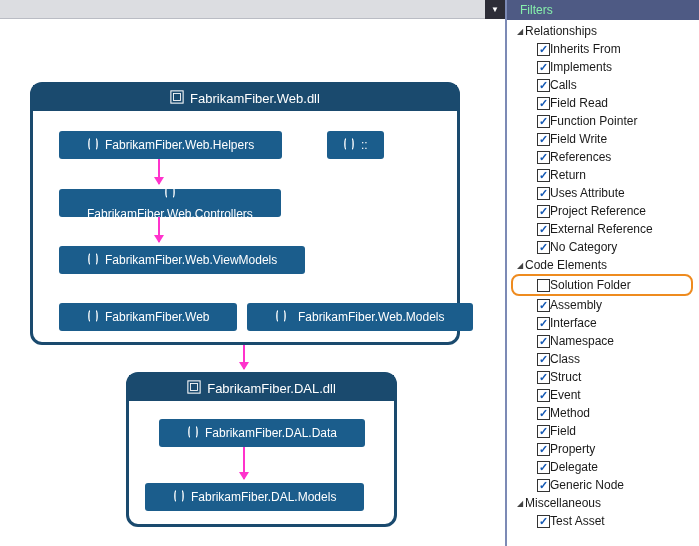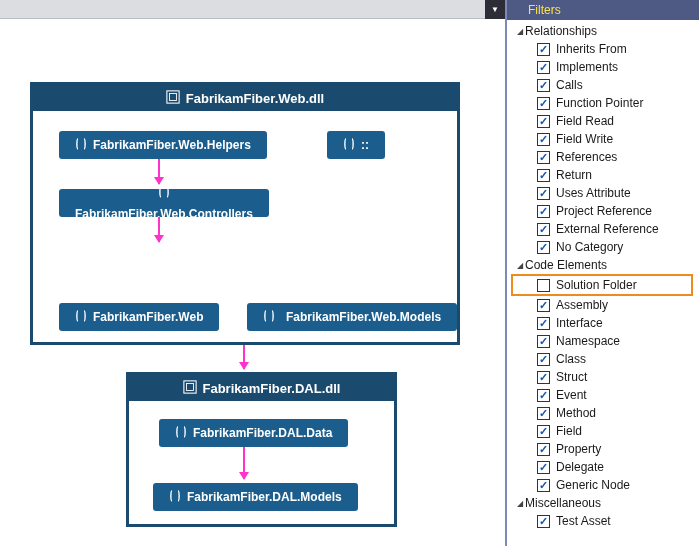--- a/index.html
+++ b/index.html
@@ -4,45 +4,45 @@
 <style>
   * { box-sizing: border-box; }
   html, body { margin: 0; padding: 0; width: 699px; height: 546px; font-family: "Segoe UI", Tahoma, sans-serif; font-size: 12px; overflow: hidden; }
   body { display: flex; background: #fff; }
   
   .canvas-wrap { flex: 1 1 auto; background: #fff; display: flex; flex-direction: column; overflow: hidden; }
   .canvas-tabbar { height: 19px; background: #dcdde1; border-bottom: 1px solid #babcc4; position: relative; }
   .canvas-tabbar .dd { position: absolute; right: 0; top: 0; width: 20px; height: 19px; background: #2d2d37; color: #fff; display: flex; align-items: center; justify-content: center; font-size: 8px; cursor: pointer; }
   .canvas { flex: 1; position: relative; background: #fff; padding: 0; }
 
-  .grp { position: absolute; border: 3px solid #1a4a6e; border-radius: 0; font-weight: bold; }
+  .grp { position: absolute; border: 3px solid #1a4a6e; border-radius: 12px; }
   .grp-head { background: #1a4a6e; color: #fff; display: flex; align-items: center; justify-content: center; gap: 6px; height: 26px; font-size: 13px; }
   .grp-head svg { width: 14px; height: 14px; }
   .grp-body { position: relative; width: 100%; height: calc(100% - 26px); }
 
-  .node { position: absolute; background: #1b5d8c; color: #fff; border-radius: 3px; display: flex; align-items: center; justify-content: center; gap: 6px; font-size: 12px; height: 28px; padding: 0 16px; white-space: nowrap; cursor: pointer; }
+  .node { position: absolute; background: #1b5d8c; color: #fff; border-radius: 3px; display: flex; align-items: center; justify-content: center; gap: 6px; font-size: 12px; height: 28px; padding: 0 28px; white-space: nowrap; cursor: pointer; }
   .node svg { width: 12px; height: 12px; flex: none; }
 
   
   .arrow { position: absolute; width: 2px; background: #ff33cc; }
   .arrow::after { content: ""; position: absolute; bottom: -1px; left: 50%; transform: translateX(-50%); border-left: 5px solid transparent; border-right: 5px solid transparent; border-top: 8px solid #ff33cc; }
 
   
   .panel { width: 194px; flex: none; border-left: 2px solid #7c8ab5; background: #fff; display: flex; flex-direction: column; overflow: hidden; }
-  .panel-head { background: #4e5a84; color: #fde047; padding: 3px 21px; font-size: 12px; line-height: 14px; }
+  .panel-head { background: #4e5a84; color: #86efac; padding: 3px 13px; font-size: 12px; line-height: 14px; }
   .panel-body { flex: 1; overflow-y: auto; padding: 2px 0 6px 4px; }
 
   .tree-row { display: flex; align-items: center; height: 18px; padding-left: 4px; cursor: default; }
   .tree-row.sec { font-size: 12px; color: #1a1a1a; }
   .tree-row .exp { width: 10px; font-size: 8px; color: #444; display: inline-block; text-align: center; }
-  .chk-row { display: flex; align-items: center; height: 18px; padding-left: 26px; gap: 6px; cursor: pointer; }
+  .chk-row { display: flex; align-items: center; height: 18px; padding-left: 26px; cursor: pointer; }
   .chk-row .cb { width: 13px; height: 13px; border: 1px solid #333; display: flex; align-items: center; justify-content: center; background: #fff; }
   .chk-row .cb.checked::after { content: "✓"; font-size: 11px; line-height: 1; color: #1458b3; font-weight: bold; }
   .chk-row .lbl { font-size: 12px; color: #1a1a1a; }
-  .chk-row.hilite { border: 2px solid #ee8b1f; border-radius: 0; height: 22px; padding-left: 24px; margin-left: 0; margin-right: 6px; }
+  .chk-row.hilite { border: 2px solid #ee8b1f; border-radius: 8px; height: 22px; padding-left: 24px; margin-left: 0; margin-right: 6px; }
 
   .footer-sep { height: 2px; }
 </style>
 </head>
 <body>
 
 <div class="canvas-wrap">
   <div class="canvas-tabbar">
     <div class="dd">▼</div>
   </div>
@@ -70,20 +70,26 @@
                 <path d="M3 1C1.5 1 1.5 11 3 11 M9 1C10.5 1 10.5 11 9 11" fill="none" stroke="#fff" stroke-width="1.4"></path>
               </svg></span>
           <span>::</span>
         </div>
         <div class="node" style="left:26px; top:78px;flex-direction:column;">
           <span><svg viewBox="0 0 12 12">
                 <path d="M3 1C1.5 1 1.5 11 3 11 M9 1C10.5 1 10.5 11 9 11" fill="none" stroke="#fff" stroke-width="1.4"></path>
               </svg></span>
           <span>FabrikamFiber.Web.Controllers</span>
         </div>
+        <div class="node" style="left:26px; top:135px;">
+          <span><svg viewBox="0 0 12 12">
+                <path d="M3 1C1.5 1 1.5 11 3 11 M9 1C10.5 1 10.5 11 9 11" fill="none" stroke="#fff" stroke-width="1.4"></path>
+              </svg></span>
+          <span>FabrikamFiber.Web.ViewModels</span>
+        </div>
         <div class="node" style="left:26px; top:192px;">
           <span><svg viewBox="0 0 12 12">
                 <path d="M3 1C1.5 1 1.5 11 3 11 M9 1C10.5 1 10.5 11 9 11" fill="none" stroke="#fff" stroke-width="1.4"></path>
               </svg></span>
           <span>FabrikamFiber.Web</span>
         </div>
         <div class="node" style="left:214px; top:192px;gap:11px;">
           <span><svg viewBox="0 0 12 12">
                 <path d="M3 1C1.5 1 1.5 11 3 11 M9 1C10.5 1 10.5 11 9 11" fill="none" stroke="#fff" stroke-width="1.4"></path>
               </svg></span>
@@ -107,21 +113,21 @@
         </span>
         <span>FabrikamFiber.DAL.dll</span>
       </div>
       <div class="grp-body">
         <div class="node" style="left:30px; top:18px;">
           <span><svg viewBox="0 0 12 12">
                 <path d="M3 1C1.5 1 1.5 11 3 11 M9 1C10.5 1 10.5 11 9 11" fill="none" stroke="#fff" stroke-width="1.4"></path>
               </svg></span>
           <span>FabrikamFiber.DAL.Data</span>
         </div>
-        <div class="node" style="left:24px; top:82px;">
+        <div class="node" style="left:16px; top:82px;">
           <span><svg viewBox="0 0 12 12">
                 <path d="M3 1C1.5 1 1.5 11 3 11 M9 1C10.5 1 10.5 11 9 11" fill="none" stroke="#fff" stroke-width="1.4"></path>
               </svg></span>
           <span>FabrikamFiber.DAL.Models</span>
         </div>
         <div class="arrow" style="left:114px; top:46px; height:32px;"></div>
       </div>
     </div>
 
   </div>
@@ -143,25 +149,25 @@
         <div class="chk-row">
           <span class="cb checked"></span>
           <span class="lbl">Implements</span>
         </div>
         <div class="chk-row">
           <span class="cb checked"></span>
           <span class="lbl">Calls</span>
         </div>
         <div class="chk-row">
           <span class="cb checked"></span>
+          <span class="lbl">Field Read</span>
+        </div>
+        <div class="chk-row">
+          <span class="cb checked"></span>
           <span class="lbl">Function Pointer</span>
-        </div>
-        <div class="chk-row">
-          <span class="cb checked"></span>
-          <span class="lbl">Field Read</span>
         </div>
         <div class="chk-row">
           <span class="cb checked"></span>
           <span class="lbl">Field Write</span>
         </div>
         <div class="chk-row">
           <span class="cb checked"></span>
           <span class="lbl">References</span>
         </div>
         <div class="chk-row">

